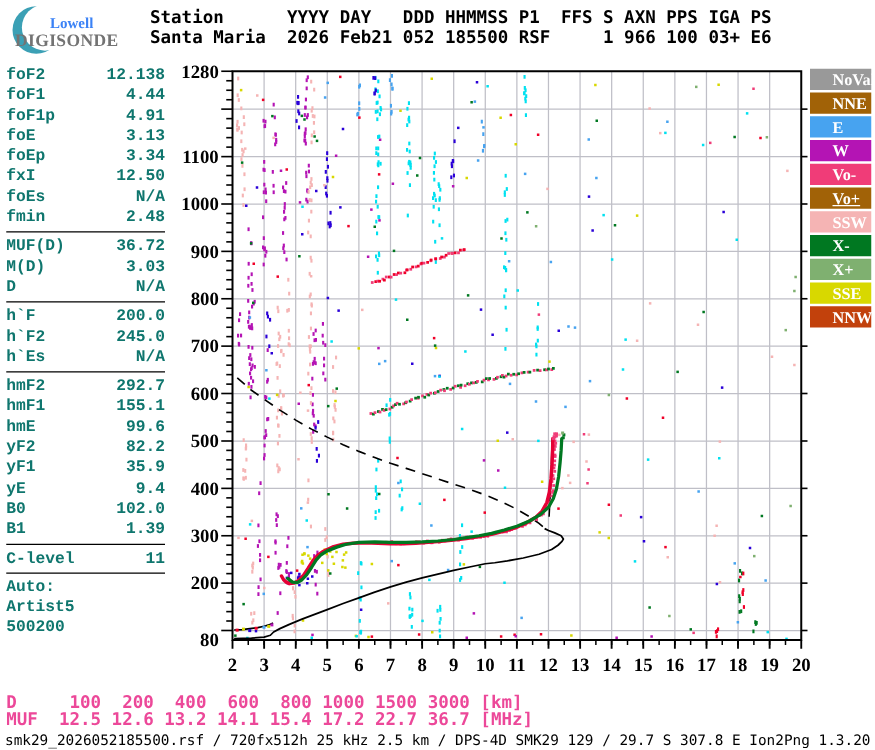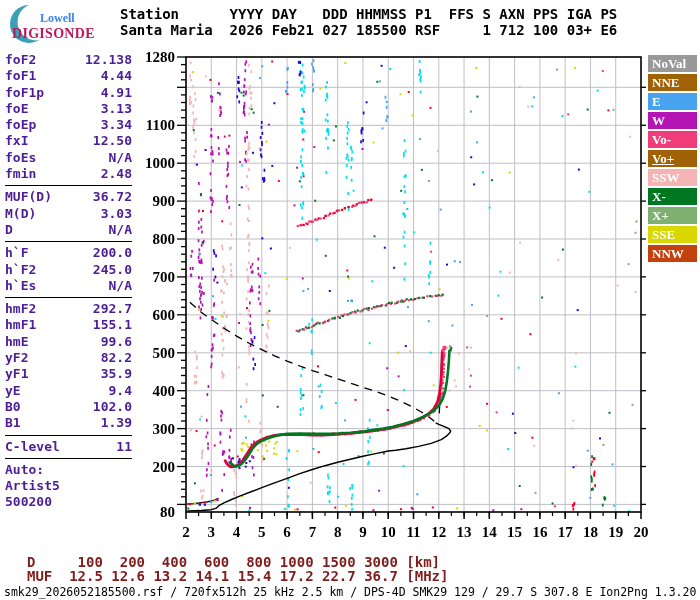--- a/index.html
+++ b/index.html
@@ -4,35 +4,35 @@
 <style>
   html,body{margin:0;padding:0;}
   body{width:700px;height:600px;background:#fff;position:relative;overflow:hidden;
        font-family:"DejaVu Sans Mono","Liberation Mono",monospace;}
   #plot-svg{position:absolute;left:0;top:0;}
   
   #logo{position:absolute;left:2px;top:2px;width:118px;height:46px;}
   #logo .lowell{position:absolute;left:38px;top:9px;font-family:"Liberation Serif",serif;
         font-weight:bold;font-size:12px;color:#3b82f6;}
   #logo .digi{position:absolute;left:10px;top:24px;font-family:"Liberation Serif",serif;
-        font-weight:bold;font-size:14px;letter-spacing:.3px;color:#be185d;}
+        font-weight:bold;font-size:14px;letter-spacing:.3px;color:#737373;}
   
   #hdr{position:absolute;left:120px;top:6px;font-size:14px;font-weight:bold;color:#000;
        line-height:16px;white-space:pre;}
   
-  #panel{position:absolute;left:5px;top:52px;width:127px;font-size:13px;font-weight:bold;color:#4c1d95;}
+  #panel{position:absolute;left:5px;top:52px;width:127px;font-size:13px;font-weight:bold;color:#0f766e;font-family:Liberation Mono, monospace;}
   #panel .row{display:flex;justify-content:space-between;line-height:16.3px;}
   #panel hr{border:0;border-top:1.5px solid #000;margin:3px 0;height:0;}
   #panel .auto{line-height:16.3px;}
   
   #legend{position:absolute;left:648px;top:55px;width:49px;}
   .lg-item{height:17px;margin-bottom:2px;color:#fff;font-family:"Liberation Serif",serif;
-        font-weight:bold;font-size:13px;line-height:17px;padding-left:4px;box-sizing:border-box;}
+        font-weight:bold;font-size:13px;line-height:17px;padding-left:18px;box-sizing:border-box;}
   
-  #drow,#mufrow{position:absolute;left:5px;font-size:14px;font-weight:bold;white-space:pre;color:#7f1d1d;margin-left:22px;}
+  #drow,#mufrow{position:absolute;left:5px;font-size:14px;font-weight:bold;white-space:pre;color:#ec4899;}
   #drow{top:554px;}
   #mufrow{top:568px;}
   #status{position:absolute;left:4px;top:585px;font-size:11.5px;white-space:pre;color:#000;}
 </style>
 </head>
 <body>
 
 <div id="plot-wrap">
     <svg id="plot-svg" width="700" height="600">
       <line x1="211.27777777777777" y1="57" x2="211.27777777777777" y2="512" stroke="#bfbfc7" stroke-width="1"></line>
@@ -1328,21 +1328,21 @@
 <div id="logo">
   <svg width="118" height="46">
     <circle cx="27" cy="22" r="19" fill="#3ba0b5"></circle>
     <circle cx="34" cy="20" r="18.5" fill="#ffffff"></circle>
   </svg>
   <span class="lowell">Lowell</span>
   <span class="digi">DIGISONDE</span>
 </div>
 
 <div id="hdr"><span>Station      YYYY DAY   DDD HHMMSS P1  FFS S AXN PPS IGA PS</span>
-<span>Santa Maria  2026 Feb21 027 185500 RSF     1 712 100 03+ E6</span></div>
+<span>Santa Maria  2026 Feb21 052 185500 RSF     1 966 100 03+ E6</span></div>
 
 <div id="panel">
     <div class="row">
       <span>foF2</span>
       <span>12.138</span>
     </div>
     <div class="row">
       <span>foF1</span>
       <span>4.44</span>
     </div>

